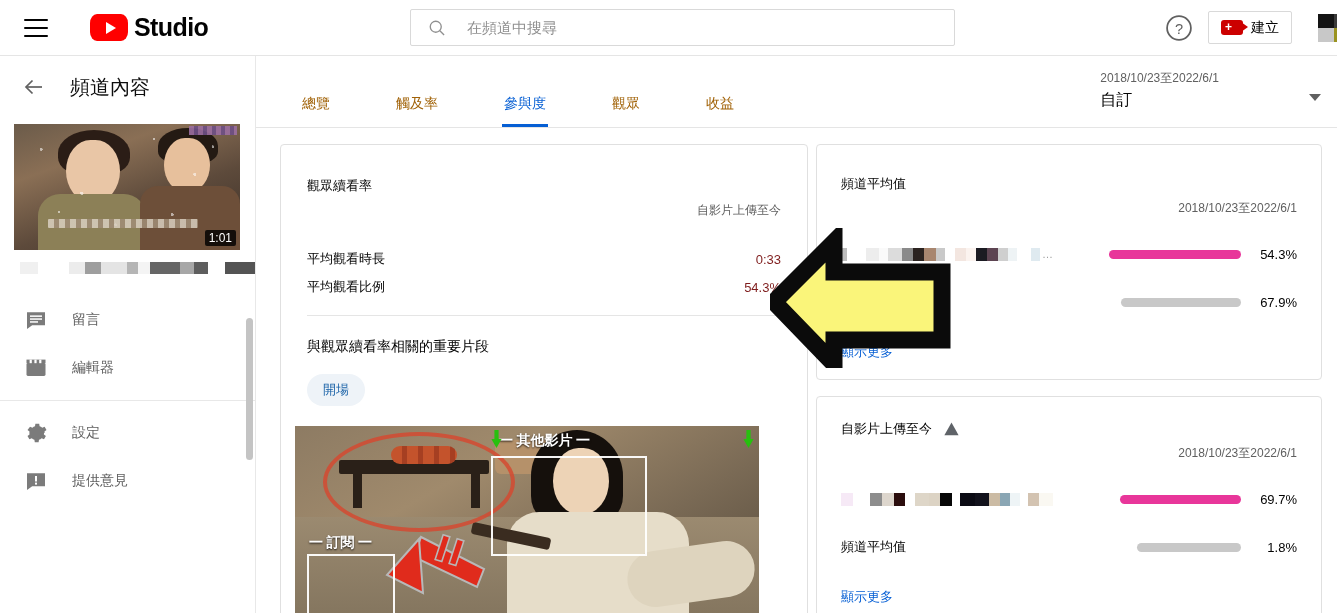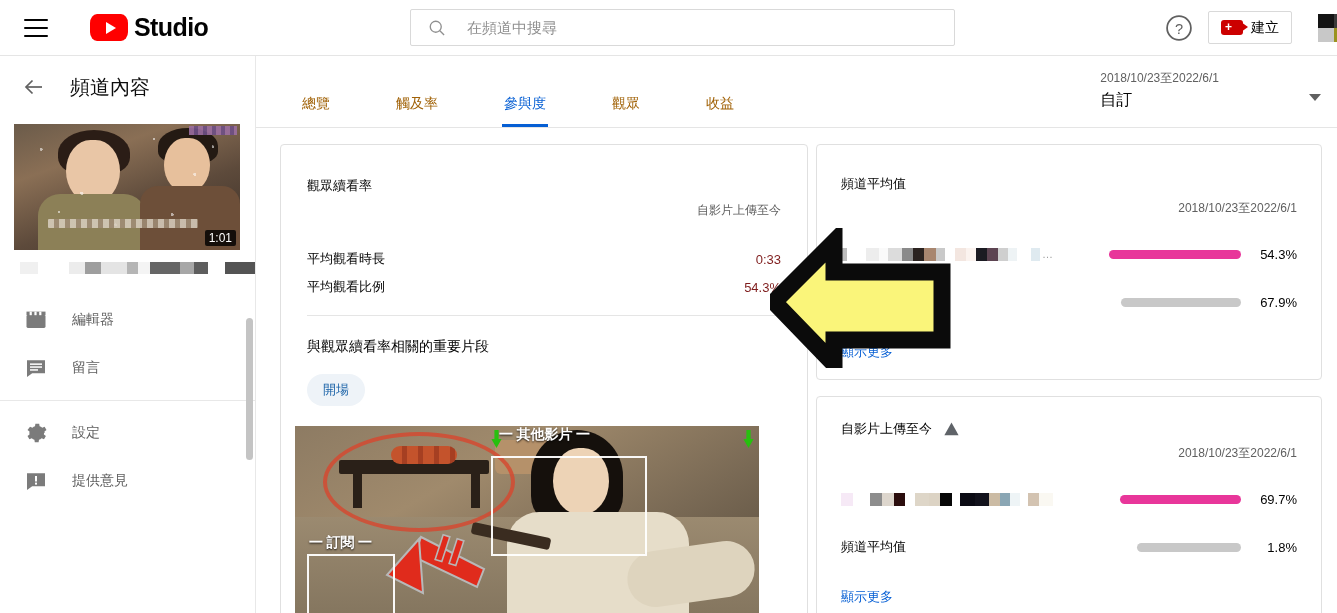--- a/index.html
+++ b/index.html
@@ -281,21 +281,21 @@
   .pv-box-other {
     position: absolute; left: 196px; top: 30px; width: 156px; height: 100px;
     border: 2px solid rgba(255,255,255,.95);
   }
   .pv-lbl {
     position: absolute; color: #fff; font-size: 14px; font-weight: bold;
     text-shadow: 0 1px 2px rgba(0,0,0,.8);
     font-family: "Liberation Serif", serif;
   }
   .pv-lbl-sub   { left: 14px;  top: 108px; }
-  .pv-lbl-other { left: 204px; top: 0; }
+  .pv-lbl-other { left: 204px; top: 6px; }
   .pv-garrow { position: absolute; width: 11px; height: 18px; }
   .pv-garrow.g1 { left: 196px; top: 4px; }
   .pv-garrow.g2 { left: 448px; top: 4px; }
 
   
   .rc-pad { padding: 22px 24px 0 24px; }
   .bar-row { display: flex; align-items: center; margin-top: 26px; height: 22px; }
   .bar-left { width: 212px; display: flex; align-items: center; }
   .bar-left .blur { display: inline-block; height: 13px; }
   .bar-left .lbl2 { font-size: 13px; color: #030303; }
@@ -402,37 +402,37 @@
     <i style="width:18px"></i>
       <i style="width:30px;background:#545454"></i>
   </div>
 
   <div class="navlist">
 
 
 
     <div class="navitem">
       <svg class="navicon" viewBox="0 0 24 24">
+        <path d="M3 4.2h18v13H8.2L3 21Z" fill="#7b7b7b"></path>
+        <rect x="6" y="7.4" width="12" height="1.5" fill="#fff"></rect>
+        <rect x="6" y="10.3" width="12" height="1.5" fill="#fff"></rect>
+        <rect x="6" y="13.2" width="8" height="1.5" fill="#fff"></rect>
+      </svg>
+      <span class="navlabel">留言</span>
+    </div>
+
+    <div class="navitem">
+      <svg class="navicon" viewBox="0 0 24 24">
         <rect x="2.5" y="7" width="19" height="13" rx="1.4" fill="#7b7b7b"></rect>
         <rect x="2.5" y="3.6" width="19" height="3.6" fill="#7b7b7b"></rect>
         <rect x="5.6" y="3.6" width="2.2" height="3.6" fill="#fff"></rect>
         <rect x="10.4" y="3.6" width="2.2" height="3.6" fill="#fff"></rect>
         <rect x="15.2" y="3.6" width="2.2" height="3.6" fill="#fff"></rect>
       </svg>
       <span class="navlabel">編輯器</span>
-    </div>
-
-    <div class="navitem">
-      <svg class="navicon" viewBox="0 0 24 24">
-        <path d="M3 4.2h18v13H8.2L3 21Z" fill="#7b7b7b"></path>
-        <rect x="6" y="7.4" width="12" height="1.5" fill="#fff"></rect>
-        <rect x="6" y="10.3" width="12" height="1.5" fill="#fff"></rect>
-        <rect x="6" y="13.2" width="8" height="1.5" fill="#fff"></rect>
-      </svg>
-      <span class="navlabel">留言</span>
     </div>
 
     <div class="navdivider"></div>
 
     <div class="navitem">
       <svg class="navicon" viewBox="0 0 24 24">
         <path fill="#7b7b7b" d="M12 8.4a3.6 3.6 0 100 7.2 3.6 3.6 0 000-7.2zm8.6 3.6c0-.5 0-1-.1-1.5l2-1.5-1.9-3.3-2.4 1a7.9 7.9 0 00-2.6-1.5l-.4-2.5h-3.8l-.4 2.5a7.9 7.9 0 00-2.6 1.5l-2.4-1L3.5 9l2 1.5a9 9 0 000 3L3.5 15l1.9 3.3 2.4-1a7.9 7.9 0 002.6 1.5l.4 2.5h3.8l.4-2.5a7.9 7.9 0 002.6-1.5l2.4 1 1.9-3.3-2-1.5c.1-.5.1-1 .1-1.5z"></path>
       </svg>
       <span class="navlabel">設定</span>
     </div>

